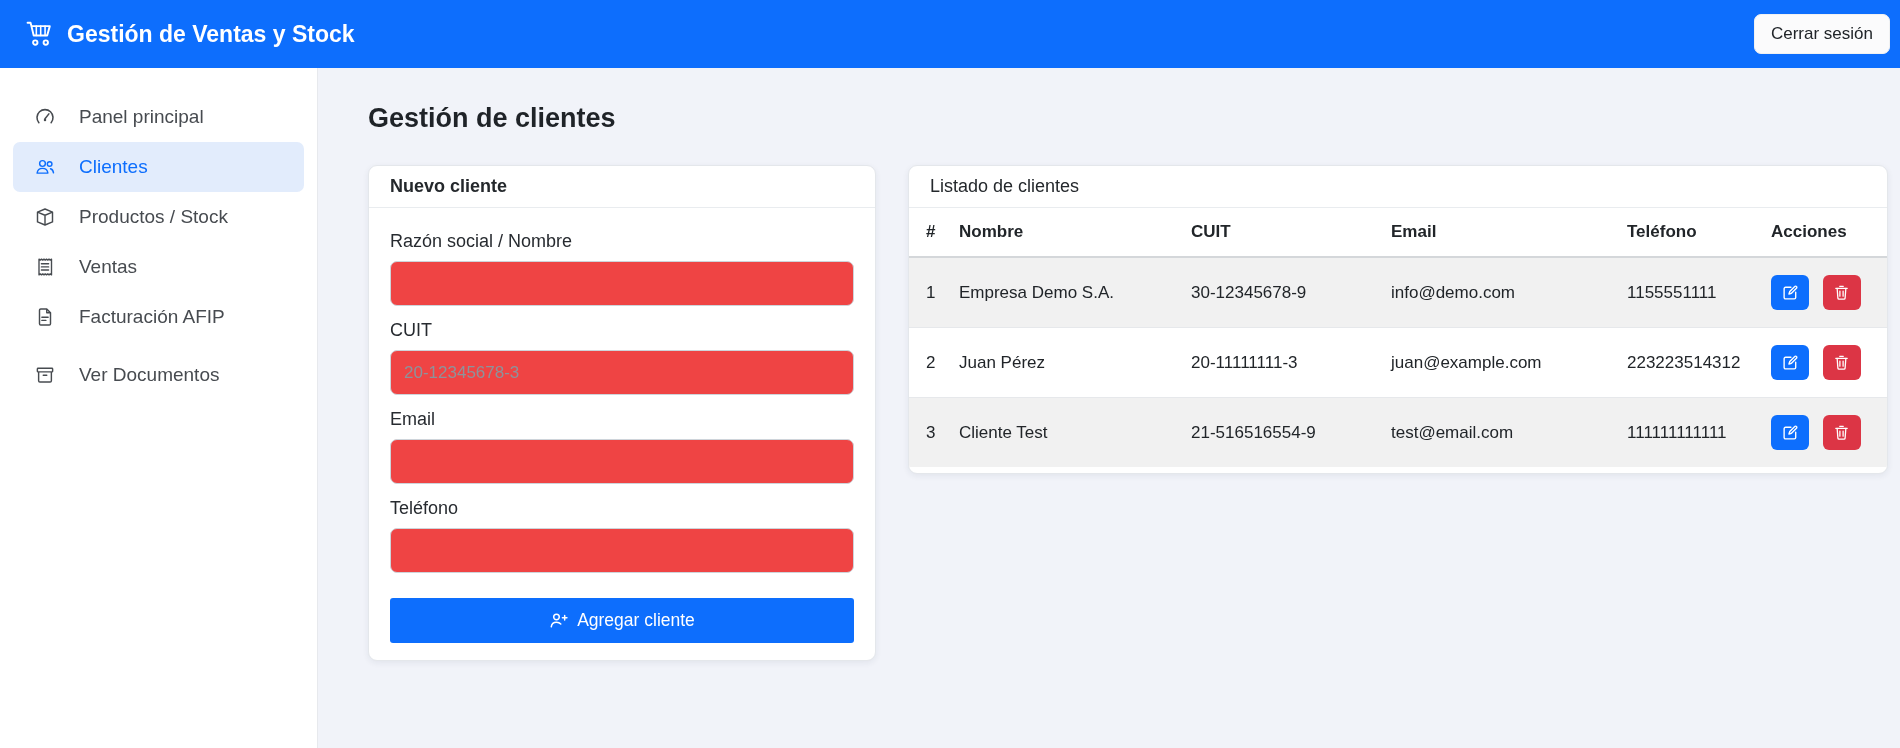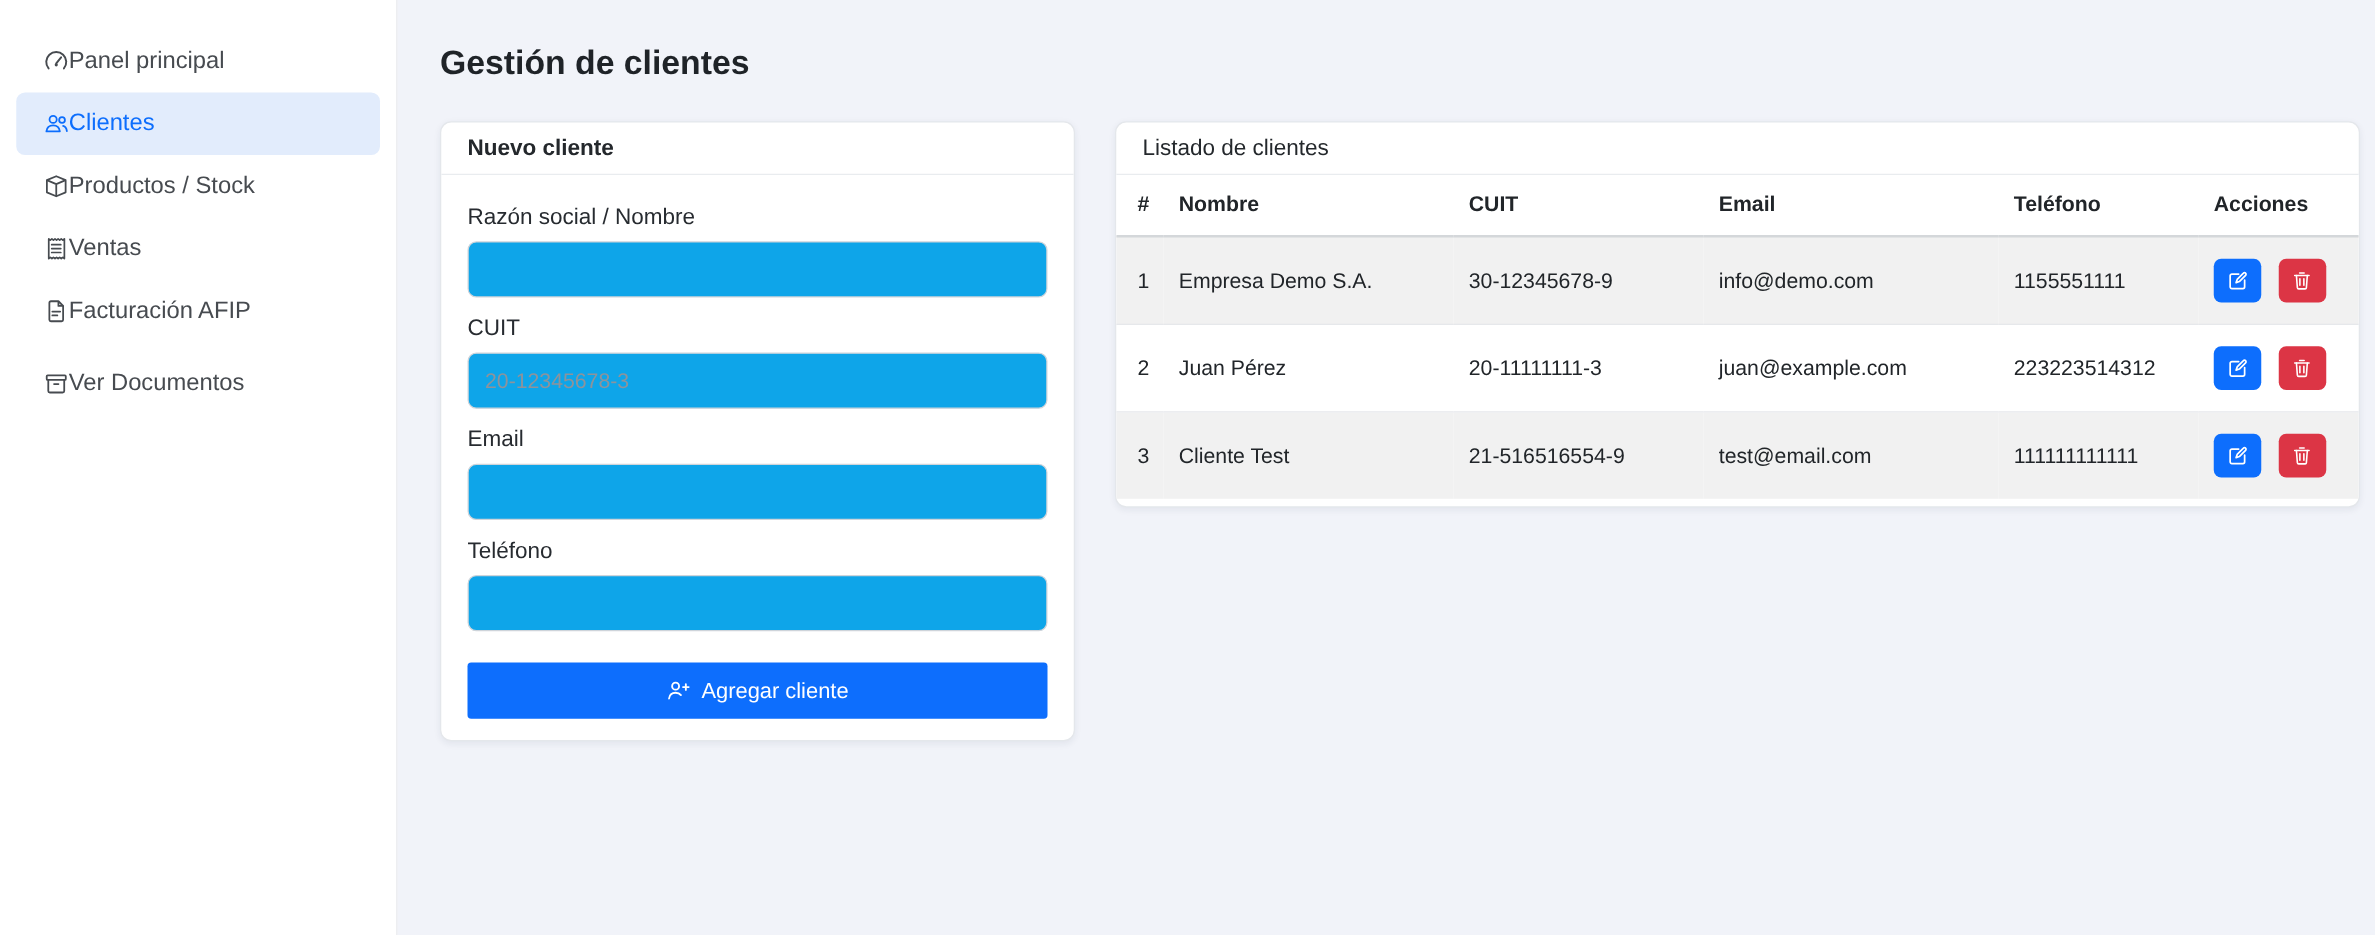--- a/index.html
+++ b/index.html
@@ -25,56 +25,56 @@
 
   
   .body { flex:1; display:flex; min-height:0; }
 
   
   .sidebar {
     width:318px; flex:0 0 318px; background:#fff;
     border-right:1px solid #e7e9ed; padding:24px 13px 10px; overflow:hidden;
   }
   .nav-item {
-    display:flex; align-items:center; gap:0; height:50px;
+    display:flex; align-items:center; gap:24px; height:50px;
     padding:0 12px 0 22px; border-radius:7px; color:#474b50;
     font-size:19px; cursor:pointer; user-select:none;text-align:right;
   }
   .nav-item svg { width:20px; height:20px; flex:0 0 20px; display:block; }
   .nav-item.active { background:#e2ecfc; color:#0d6efd; }
   .nav-sub { padding:3px 0 2px; }
   .nav-subitem {
     height:37px; display:flex; align-items:center; padding-left:52px;
     font-size:17px; color:#474b50; border-radius:7px; cursor:pointer;
   }
   .nav-item.docs { margin-top:8px; }
 
   
-  main { flex:1; min-width:0; padding:26px 12px 0 34px; }
+  main { flex:1; min-width:0; padding:26px 12px 0 34px;margin-left:16px; }
   .page-title { font-size:27px; font-weight:bold; color:#1f2328; margin:9px 0 31px; }
   .content { display:flex; align-items:flex-start; gap:32px; }
 
   .card {
     background:#fff; border:1px solid #e4e7eb; border-radius:9px;
     box-shadow:0 2px 6px rgba(25,40,70,.07); overflow:hidden;
   }
   .card-header {
     min-height:42px; display:flex; align-items:center;
     padding:8px 21px; border-bottom:1px solid #e9ecef; font-size:18px; color:#24282c;
   }
   .card-header.bold { font-weight:bold; }
 
   
   .new-client { width:508px; flex:0 0 508px; }
   .new-client .card-body { padding:17px 21px 17px; }
   .field-label { display:block; font-size:18px; color:#272b30; margin:14px 0 9px; }
   .field-label.first { margin-top:6px; }
   .text-input {
     width:100%; height:45px; border:1px solid #ced4da; border-radius:7px;
-    padding:0 13px; font-size:17px; font-family:inherit; color:#212529; background:#0ea5e9;
+    padding:0 13px; font-size:17px; font-family:inherit; color:#212529; background:#ef4444;
   }
   .text-input::placeholder { color:#8d939b; }
   .submit-btn {
     margin-top:25px; width:100%; height:45px; background:#0d6efd; border:none;
     border-radius:3px; color:#fff; font-size:17.5px; font-family:inherit;
     display:flex; align-items:center; justify-content:center; gap:9px; cursor:pointer;
   }
   .submit-btn svg { width:19px; height:19px; display:block; }
 
   
@@ -99,20 +99,32 @@
   }
   .action-btn svg { width:17px; height:17px; display:block; }
   .action-btn.edit { background:#0d6efd; color:#fff; margin-right:9px; }
   .action-btn.del  { background:#dc3545; color:#fff; }
 </style>
 </head>
 <body>
 
 <div class="app">
 
+  <header class="topbar">
+    <div class="brand">
+      <svg viewBox="0 0 16 16" fill="none" stroke="currentColor" stroke-width="1.1" stroke-linecap="round" stroke-linejoin="round">
+        <path d="M.9 1.6h1.7l.5 1.9m0 0 1.3 5.4h7.7l1.5-5.4z"></path>
+        <path d="M5.9 3.5v5.4M8.4 3.5v5.4M10.9 3.5v5.4" stroke-width=".9"></path>
+        <circle cx="5.3" cy="12.9" r="1.25"></circle>
+        <circle cx="11.3" cy="12.9" r="1.25"></circle>
+      </svg>
+      <span>Gestión de Ventas y Stock</span>
+    </div>
+    <button class="logout-btn">Cerrar sesión</button>
+  </header>
 
   <div class="body">
 
     <nav class="sidebar">
       <div class="nav-item">
         <svg viewBox="0 0 16 16" fill="none" stroke="currentColor" stroke-width="1.25" stroke-linecap="round">
           <path d="M3.1 12.6a6.4 6.4 0 1 1 9.8 0"></path>
           <path d="M8 9.4l3.1-3.9"></path>
           <circle cx="8" cy="10.3" r="1" fill="currentColor" stroke="none"></circle>
         </svg>

